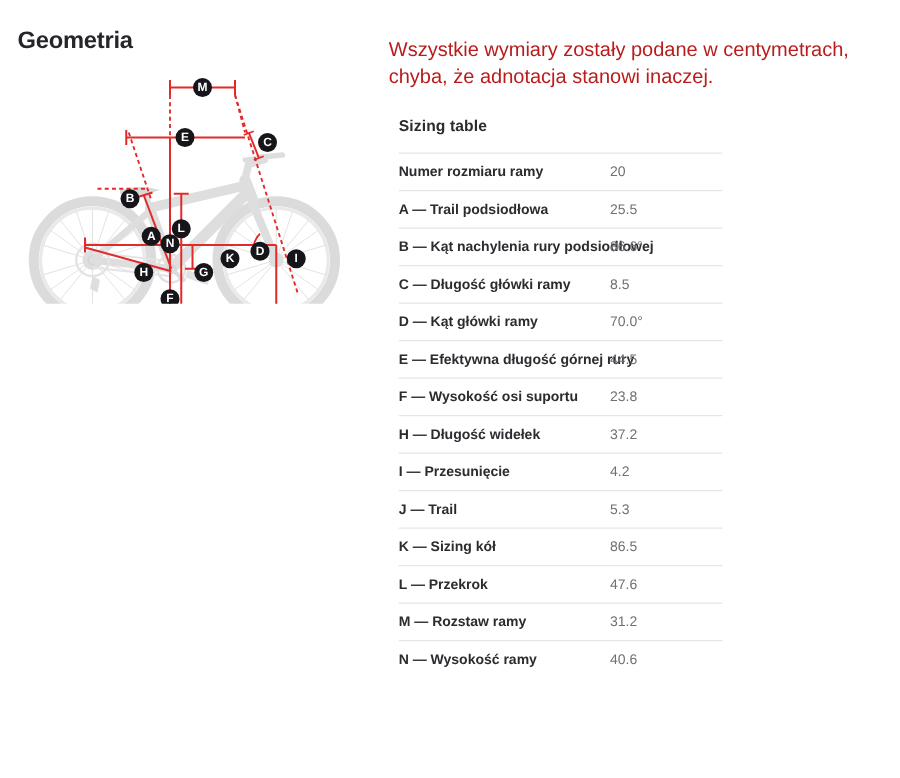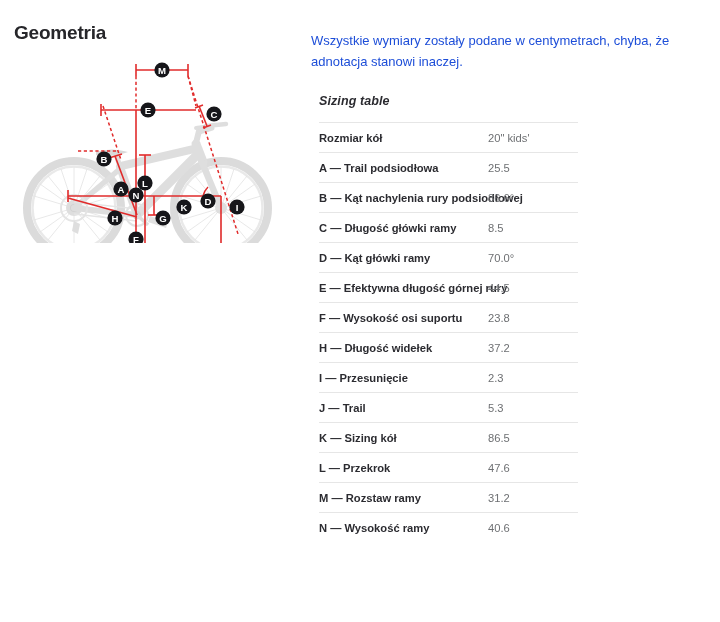--- a/index.html
+++ b/index.html
@@ -50,39 +50,38 @@
 
   
   #right-col {
     position: absolute;
     left: 311px;
     top: 30px;
     width: 400px;
   }
 
   #units-note {
-    font-size: 13px;
+    font-size: 16px;
     line-height: 21px;
-    color: #1d4ed8;
+    color: #b91c1c;
     font-weight: 400;
     width: 386px;
     margin: 0 0 22px 0;
   }
 
   #sizing-table-wrap {
     padding-left: 8px;
   }
 
   #sizing-table-title {
     font-size: 12.5px;
     font-weight: 700;
     color: #2b2b30;
     margin: 0 0 14px 0;
     letter-spacing: 0.1px;
-    font-style: italic;
   }
 
   table#sizing-table {
     border-collapse: collapse;
     width: 259px;
     table-layout: fixed;
   }
   table#sizing-table tr {
     border-top: 1px solid #e6e6e6;
   }
@@ -354,22 +353,22 @@
 
   <div id="right-col">
 
     <p id="units-note">Wszystkie wymiary zostały podane w centymetrach, chyba, że adnotacja stanowi inaczej.</p>
 
     <div id="sizing-table-wrap">
       <div id="sizing-table-title">Sizing table</div>
       <table id="sizing-table">
         <tbody>
             <tr>
-              <td class="spec-label">Rozmiar kół</td>
-              <td class="spec-value">20" kids'</td>
+              <td class="spec-label">Numer rozmiaru ramy</td>
+              <td class="spec-value">20</td>
             </tr>
             <tr>
               <td class="spec-label">A — Trail podsiodłowa</td>
               <td class="spec-value">25.5</td>
             </tr>
             <tr>
               <td class="spec-label">B — Kąt nachylenia rury podsiodłowej</td>
               <td class="spec-value">86.6°</td>
             </tr>
             <tr>
@@ -387,21 +386,21 @@
             <tr>
               <td class="spec-label">F — Wysokość osi suportu</td>
               <td class="spec-value">23.8</td>
             </tr>
             <tr>
               <td class="spec-label">H — Długość widełek</td>
               <td class="spec-value">37.2</td>
             </tr>
             <tr>
               <td class="spec-label">I — Przesunięcie</td>
-              <td class="spec-value">2.3</td>
+              <td class="spec-value">4.2</td>
             </tr>
             <tr>
               <td class="spec-label">J — Trail</td>
               <td class="spec-value">5.3</td>
             </tr>
             <tr>
               <td class="spec-label">K — Sizing kół</td>
               <td class="spec-value">86.5</td>
             </tr>
             <tr>

